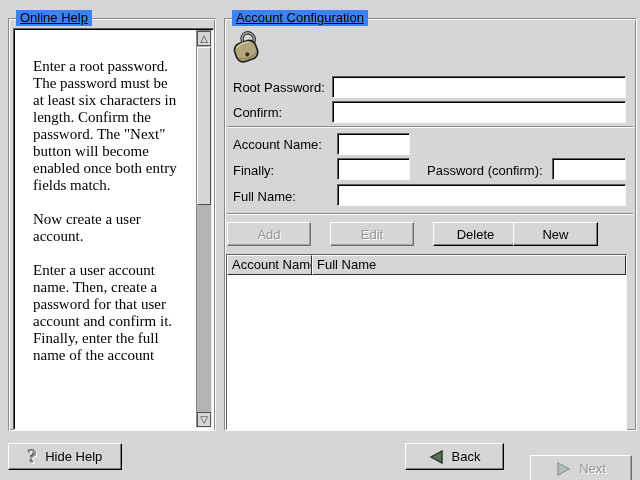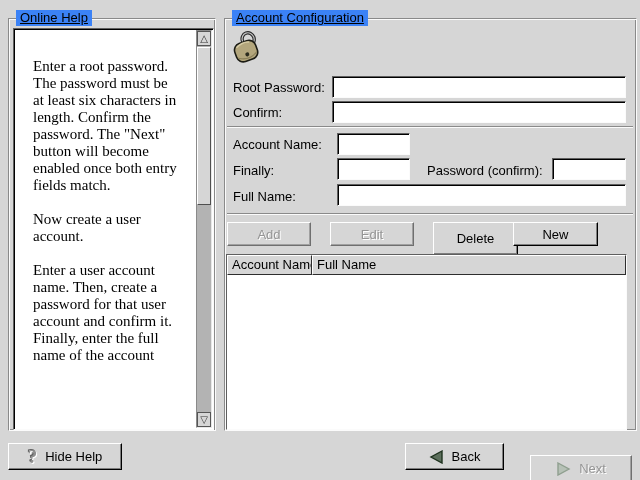--- a/index.html
+++ b/index.html
@@ -223,21 +223,21 @@
 <span class="label" style="left:427px; top:163px;">Password (confirm):</span>
 <input class="entry" style="left: 552px; top: 158px; width: 74px;" type="password" value="">
 
 <span class="label" style="left:233px; top:189px;">Full Name:</span>
 <input class="entry" style="left: 337px; top: 184px; width: 289px;" type="text" value="">
 
 <div class="sep" style="left:227px; top:213px; width:406px;"></div>
 
 <button class="btn disabled" style="left:227px; top:222px; width:84px; height:24px;">Add</button>
 <button class="btn disabled" style="left:330px; top:222px; width:84px; height:24px;">Edit</button>
-<button class="btn" style="left:433px; top:222px; width:85px; height:33px;">Delete</button>
+<button class="btn" style="left:433px; top:222px; width:85px; height:24px;">Delete</button>
 <button class="btn" style="left:513px; top:222px; width:85px; height:24px;">New</button>
 
 <div class="acct-table">
   <div class="acct-table-header">
     <div class="th-cell th-acct">Account Name</div>
     <div class="th-cell th-full">Full Name</div>
   </div>
   <div style="height:154px;"></div>
 </div>
 

